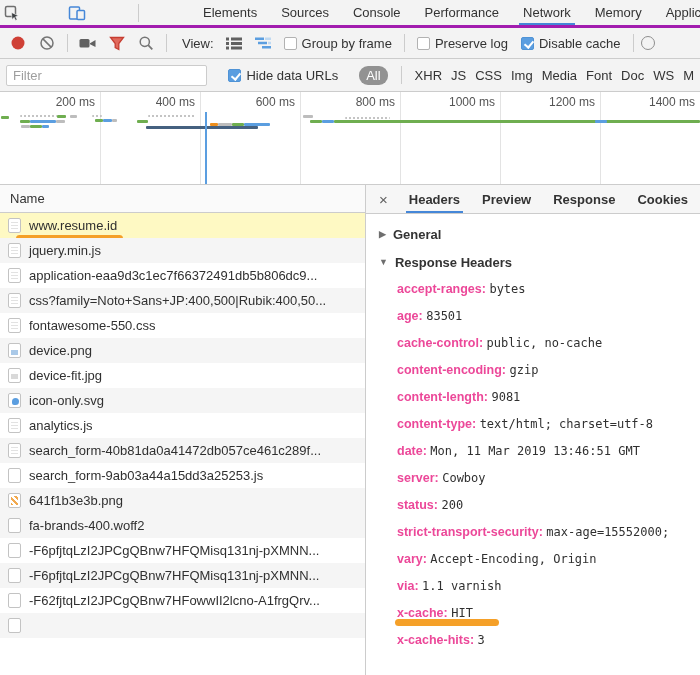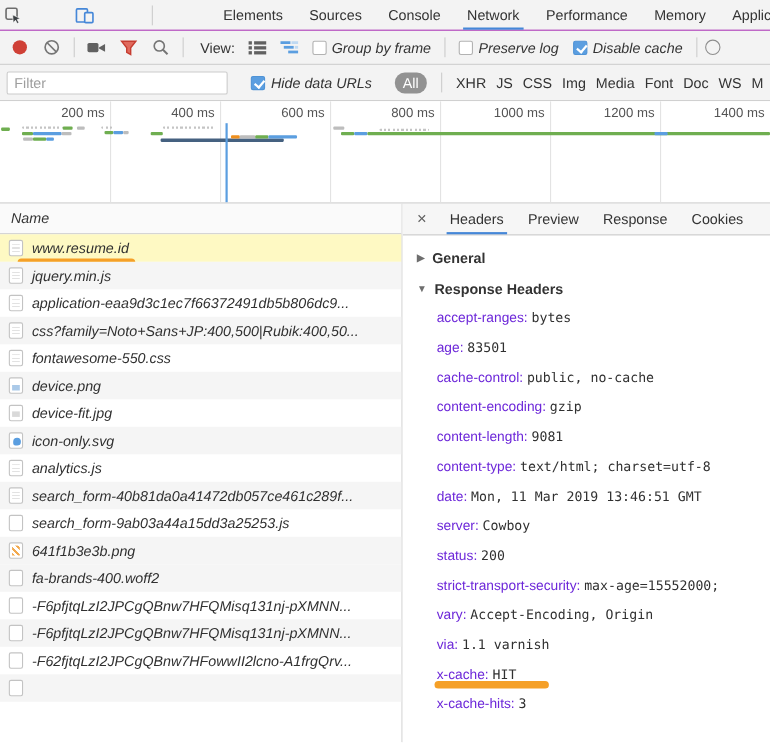--- a/index.html
+++ b/index.html
@@ -1,28 +1,28 @@
 <!DOCTYPE html>
 <html><head>
 <meta charset="utf-8">
 <style>
   * { box-sizing: border-box; margin: 0; padding: 0; }
   html,body { width:700px; height:675px; overflow:hidden; }
   body { font-family:"Liberation Sans", sans-serif; font-size:13px; color:#333; background:#fff; position:relative; }
 
   
-  .tabbar { height:28px; background:#f3f3f3; border-bottom:1px solid #a21caf; display:flex; align-items:center; padding-left:4px;gap:48px; }
+  .tabbar { height:28px; background:#f3f3f3; border-bottom:3px solid #a21caf; display:flex; align-items:center; padding-left:4px;gap:48px; }
   .icon-btn { width:26px; height:26px; display:flex; align-items:center; justify-content:center; }
   .vsep { width:1px; height:18px; background:#ccc; margin:0 4px; flex:none; }
   .devtab { padding:0 12px; height:100%; display:flex; align-items:center; position:relative; color:#333; white-space:nowrap; }
   .devtab.active::after { content:""; position:absolute; left:8px; right:8px; bottom:0; height:2px; background:#4587d8; }
 
   
   .toolbar { height:31px; background:#f3f3f3; border-bottom:1px solid #ccc; display:flex; align-items:center; padding:0 5px; gap:3px; }
-  .check { display:flex; align-items:center; gap:5px; padding:0 5px; white-space:nowrap; cursor:default;font-style:italic; }
+  .check { display:flex; align-items:center; gap:5px; padding:0 5px; white-space:nowrap; cursor:default; }
   .cb { width:13px; height:13px; border:1px solid #b2b2b2; border-radius:2px; background:#fff; position:relative; flex:none; }
   .cb.on { background:#5b9ee0; border-color:#4f93d6; }
   .cb.on::after { content:""; position:absolute; left:4px; top:1px; width:4px; height:7px; border:solid #fff; border-width:0 2px 2px 0; transform:rotate(40deg); }
   .view-label { padding:0 4px 0 8px; }
   .clip-circle { width:14px; height:14px; border:1.5px solid #8e8e8e; border-radius:50%; flex:none; margin-right:-9px; }
 
   
   .filterbar { height:33px; background:#f3f3f3; border-bottom:1px solid #ccc; display:flex; align-items:center; padding:0 6px; gap:16px; }
   .filter-input { width:213px; height:21px; border:1px solid #ccc; border-radius:2px; padding:0 6px; font-size:13px; font-family:"Liberation Sans",sans-serif; color:#333; background:#fff; }
   .filter-input::placeholder { color:#9e9e9e; }
@@ -38,21 +38,21 @@
   .bar.green { background:#6fae50; }
   .bar.blue { background:#5b9ee0; }
   .bar.gray { background:#bdbdbd; }
   .bar.navy { background:#456180; }
   .bar.orange { background:#ee8f1e; }
   .bar.dot { background:repeating-linear-gradient(90deg,#c4c4c4 0 2px,transparent 2px 4px); }
   .sel-line { position:absolute; top:20px; bottom:0; width:2px; background:#5b9ee0; }
 
   
   .main { display:flex; height:490px; overflow:hidden; }
-  .left { width:366px; flex:none; border-right:1px solid #ccc; overflow:hidden;font-style:italic; }
+  .left { width:366px; flex:none; border-right:1px solid #ccc; overflow:hidden; }
   .name-header { height:28px; line-height:27px; padding-left:10px; background:#fafafa; border-bottom:1px solid #ccc; color:#333; }
   .request-row { height:25px; display:flex; align-items:center; gap:8px; padding-left:8px; white-space:nowrap; overflow:hidden; position:relative; color:#303030; }
   .request-row.stripe { background:#f5f5f5; }
   .request-row.selected { background:#fef9c3; }
   .req-icon { width:13px; height:15px; border:1px solid #c3c3c3; border-radius:2px; background:#fff; position:relative; flex:none; }
   .req-icon.doc::after { content:""; position:absolute; left:2px; right:2px; top:3px; height:8px;
       background:repeating-linear-gradient(#e2e2e2 0 1px, transparent 1px 3px); }
   .req-icon.img-blue::after { content:""; position:absolute; left:2px; right:2px; top:6px; bottom:2px; background:#aac9e8; }
   .req-icon.img-gray::after { content:""; position:absolute; left:2px; right:2px; top:5px; bottom:3px; background:#d9d9d9; }
   .req-icon.img-drop::after { content:""; position:absolute; left:3px; top:4px; width:7px; height:7px; border-radius:50% 50% 50% 2px; background:#5b9ee0; }
@@ -62,21 +62,21 @@
   .right { flex:1; display:flex; flex-direction:column; overflow:hidden; background:#fff; }
   .detail-tabbar { height:29px; flex:none; background:#f6f6f6; border-bottom:1px solid #ccc; display:flex; align-items:center; }
   .close-x { font-size:15px; color:#5f5f5f; padding:0 10px 0 13px; cursor:default; }
   .dtab { padding:0 11px; height:100%; display:flex; align-items:center; position:relative; color:#333; }
   .dtab.active::after { content:""; position:absolute; left:8px; right:8px; bottom:0; height:2px; background:#4587d8; }
 
   .headers-pane { flex:1; overflow:hidden; padding-top:6px; }
   .section-row { height:28px; display:flex; align-items:center; gap:7px; padding-left:13px; font-weight:bold; color:#333; }
   .tri { font-size:9px; color:#6e6e6e; }
   .hdr { height:27px; line-height:27px; padding-left:31px; position:relative; white-space:nowrap; font-size:12.5px; }
-  .hname { font-weight:normal; color:#6d28d9; }
+  .hname { font-weight:bold; color:#ec4899; }
   .hval { font-family:"DejaVu Sans Mono", monospace; font-size:12px; color:#303030; }
 
   .annotation { position:absolute; height:7px; border-radius:4px; background:#f5a028; }
   .ann-resume { left:16px; bottom:-4px; width:107px; z-index:3; }
   .ann-xcache { left:29px; bottom:1px; width:104px; }
 </style>
 </head>
 <body>
 
 <div class="tabbar">
@@ -90,22 +90,22 @@
     <svg width="18" height="16" viewBox="0 0 18 16">
       <rect x="1.5" y="2" width="10" height="12" rx="1" fill="none" stroke="#4587d8" stroke-width="1.5"></rect>
       <rect x="9" y="5.5" width="7.5" height="9" rx="1" fill="#f3f3f3" stroke="#4587d8" stroke-width="1.5"></rect>
     </svg>
   </span>
   <span class="vsep"></span>
   <div id="devtools-tabs" style="display:flex;height:100%;">
       <div class="devtab">Elements</div>
       <div class="devtab">Sources</div>
       <div class="devtab">Console</div>
+      <div class="devtab">Performance</div>
       <div class="devtab active">Network</div>
-      <div class="devtab">Performance</div>
       <div class="devtab">Memory</div>
       <div class="devtab">Application</div>
     </div>
 </div>
 
 <div class="toolbar">
   <span class="icon-btn">
     <svg width="16" height="16" viewBox="0 0 16 16">
         <circle cx="8" cy="8" r="6.5" fill="#cf4036"></circle>
       </svg>
@@ -308,21 +308,21 @@
         </div>
         <div class="request-row stripe">
           <span class="req-icon"></span>
           <span></span>
         </div>
       </div>
   </div>
   <div class="right">
     <div class="detail-tabbar">
       <span class="close-x">×</span>
-      <div id="detail-tabs" style="display:flex;height:100%;">
+      <div id="detail-tabs" style="display:flex;height:100%;font-weight:bold;">
           <div class="dtab active">Headers</div>
           <div class="dtab">Preview</div>
           <div class="dtab">Response</div>
           <div class="dtab">Cookies</div>
         </div>
     </div>
     <div class="headers-pane">
       <div class="section-row">
         <span class="tri">▶</span>
         <span>General</span>

